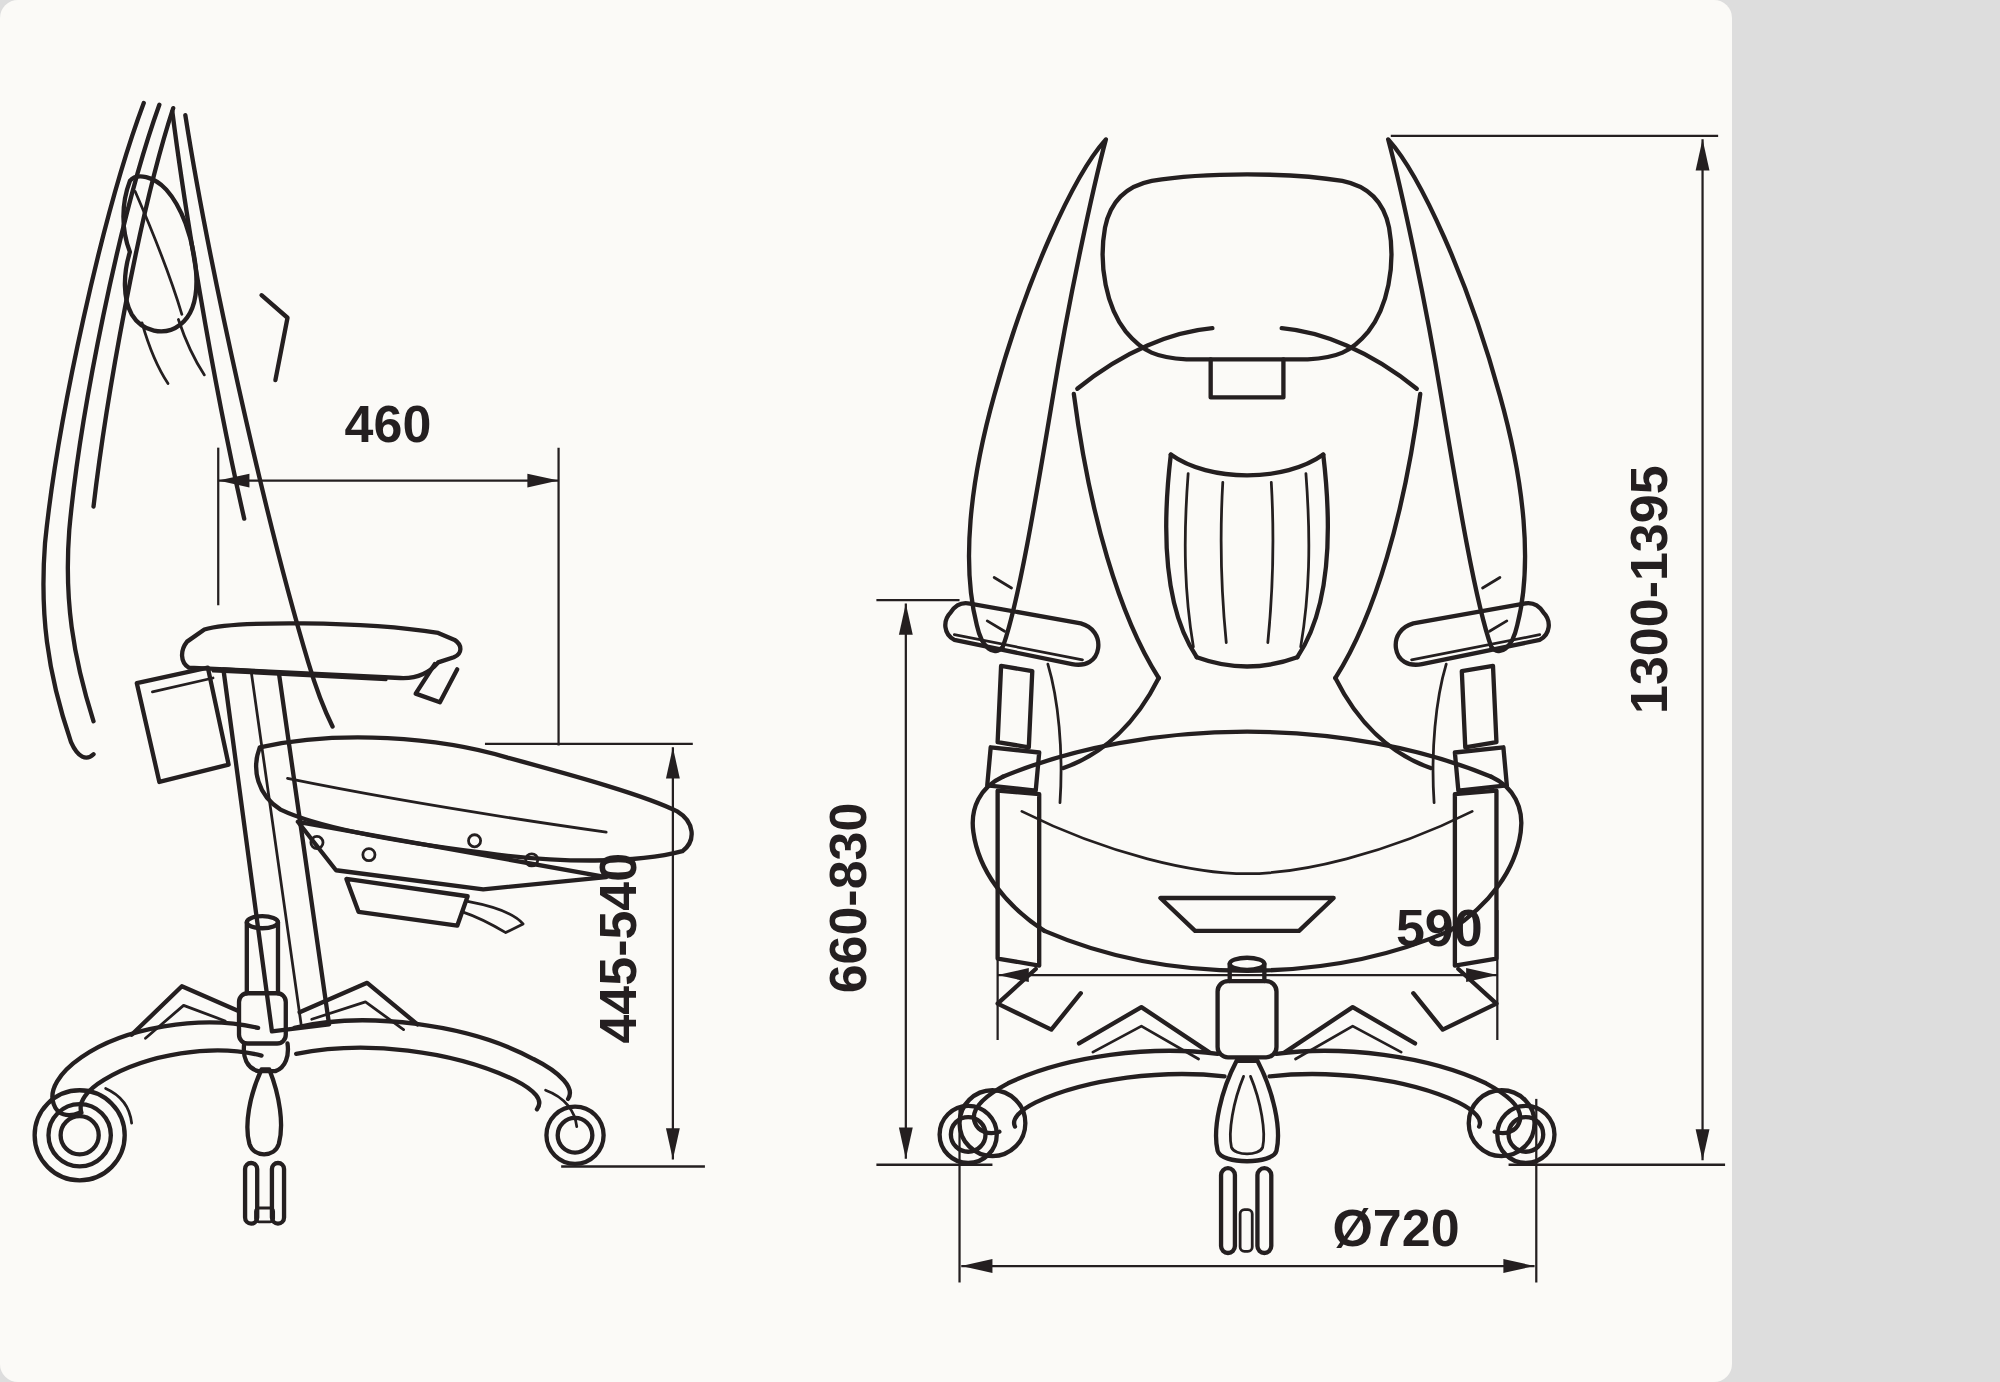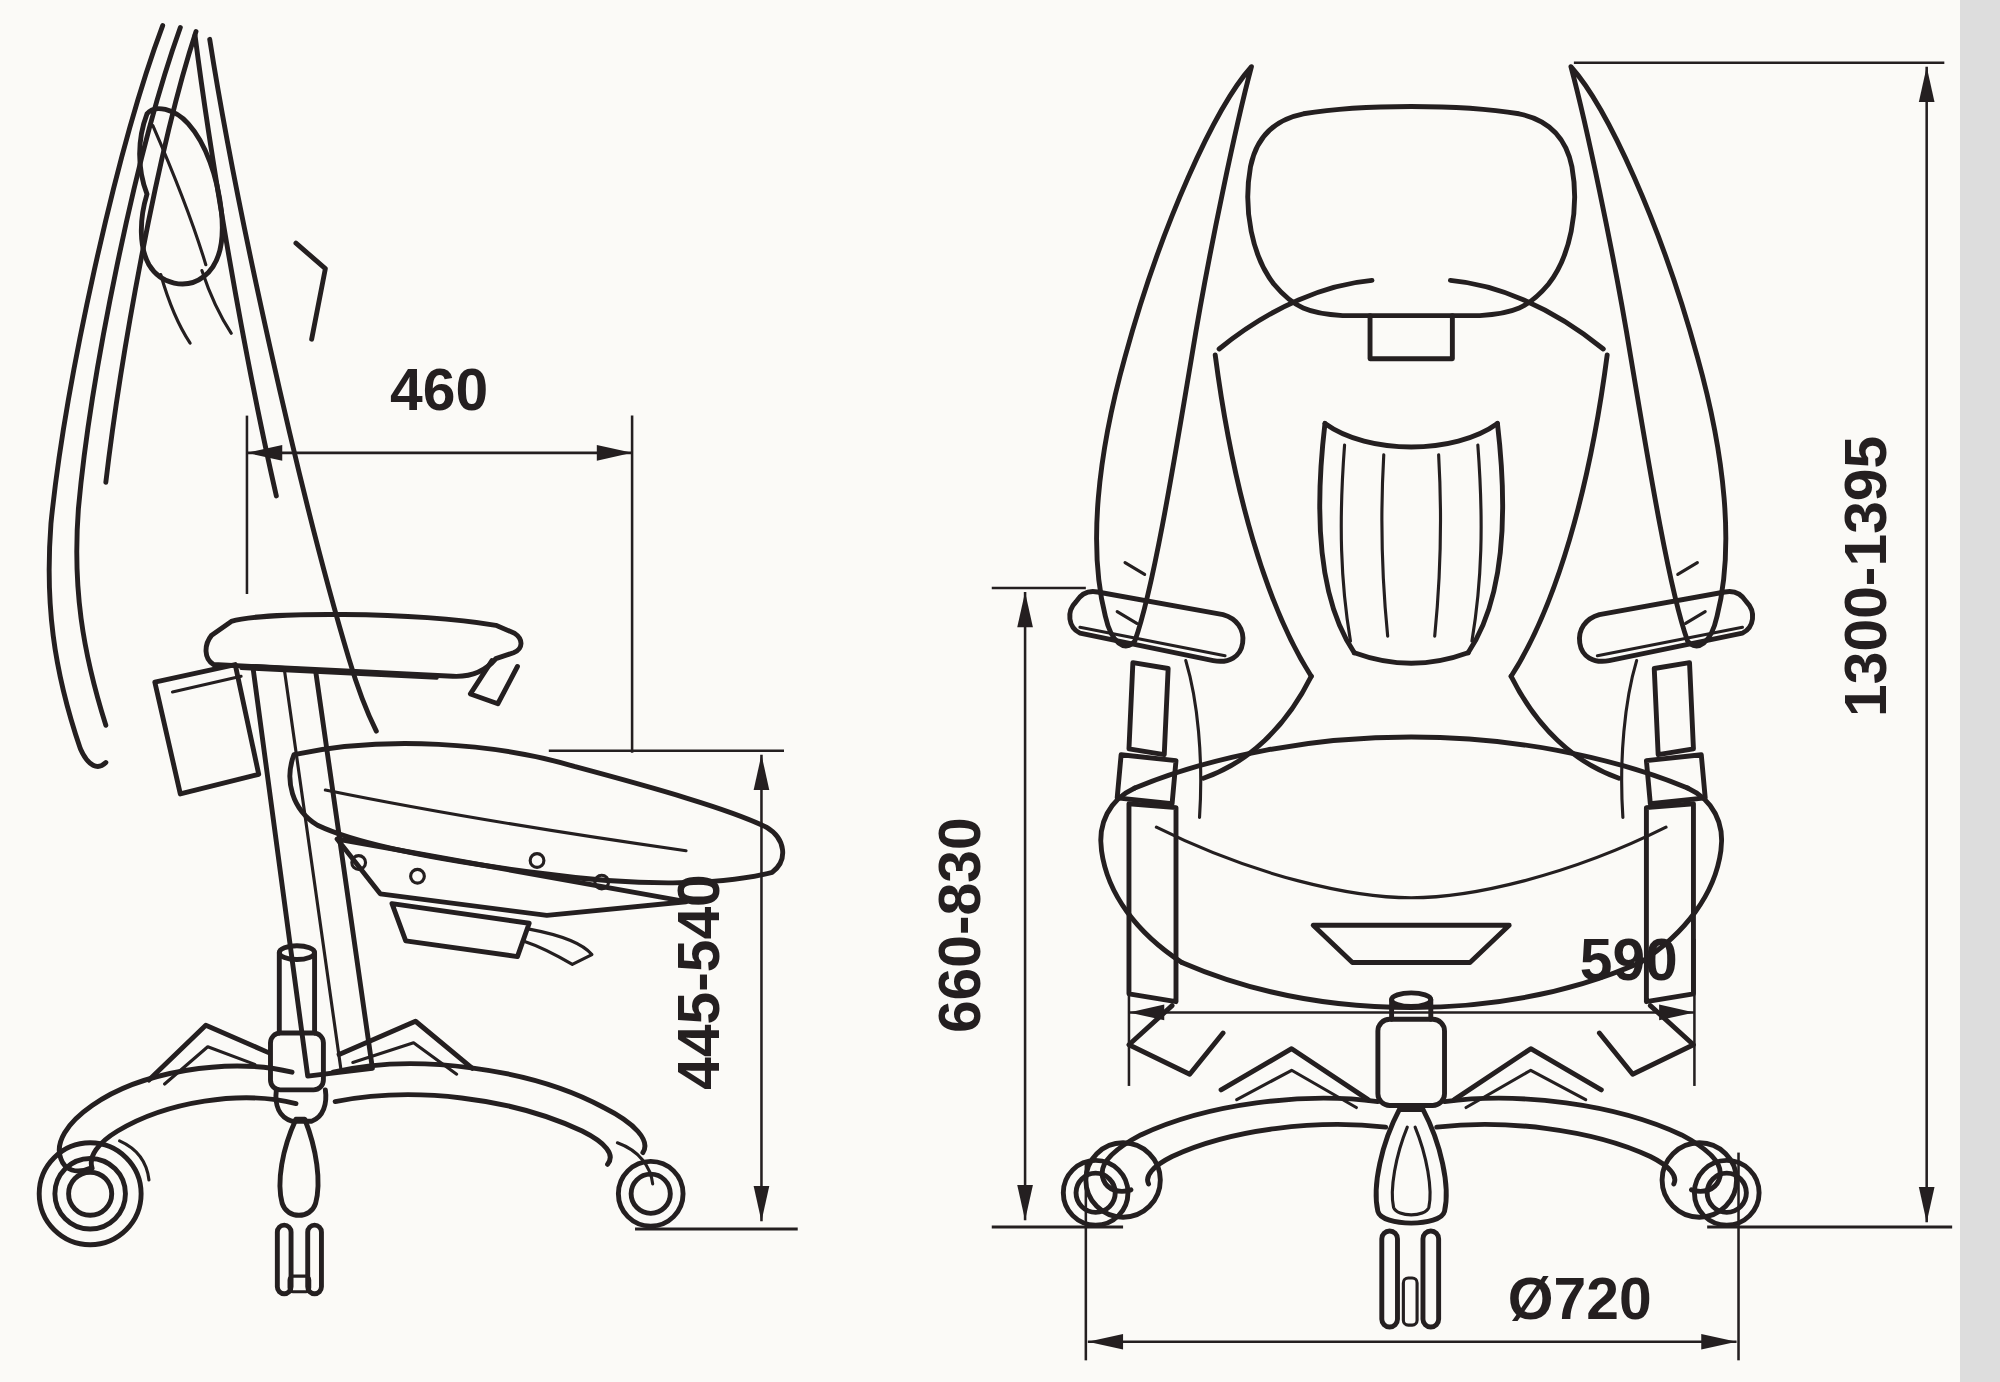--- a/index.html
+++ b/index.html
@@ -1,21 +1,22 @@
 <!DOCTYPE html>
 <html><head>
 <meta charset="utf-8">
 <style>
   html,body{margin:0;padding:0;background:#ddd;}
   .stage{
     position:relative;
-    width:1960px;height:1382px;
+    width:1732px;height:1382px;
     background:#fbfaf7;
     overflow:hidden;
     font-family:"Liberation Sans", sans-serif;
+    border-radius:18px;
   }
   svg{display:block;width:100%;height:100%;}
   .art path,.art rect,.art ellipse,.art circle,.art line{
     fill:none;stroke:#241f20;stroke-width:5;
     stroke-linecap:round;stroke-linejoin:round;
   }
   .art .thin{stroke-width:3.2;}
   .dims line,.dims path{
     fill:none;stroke:#241f20;stroke-width:2.6;
     stroke-linecap:butt;

